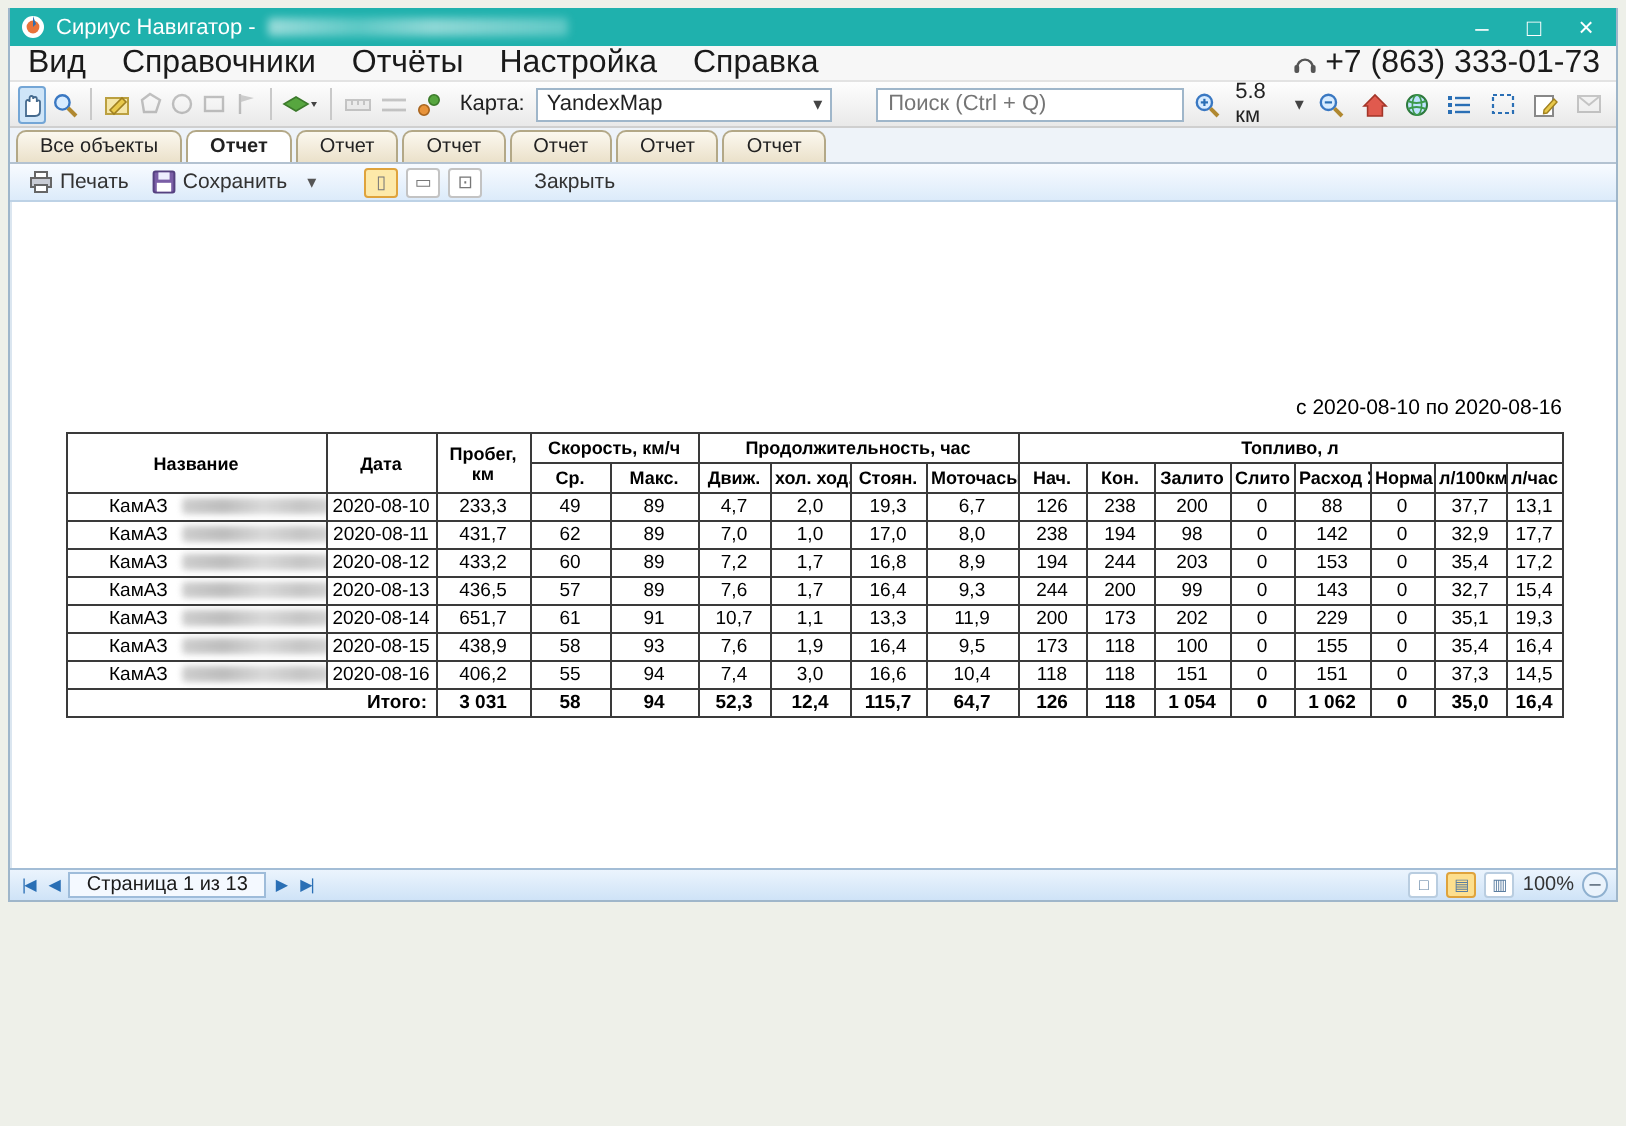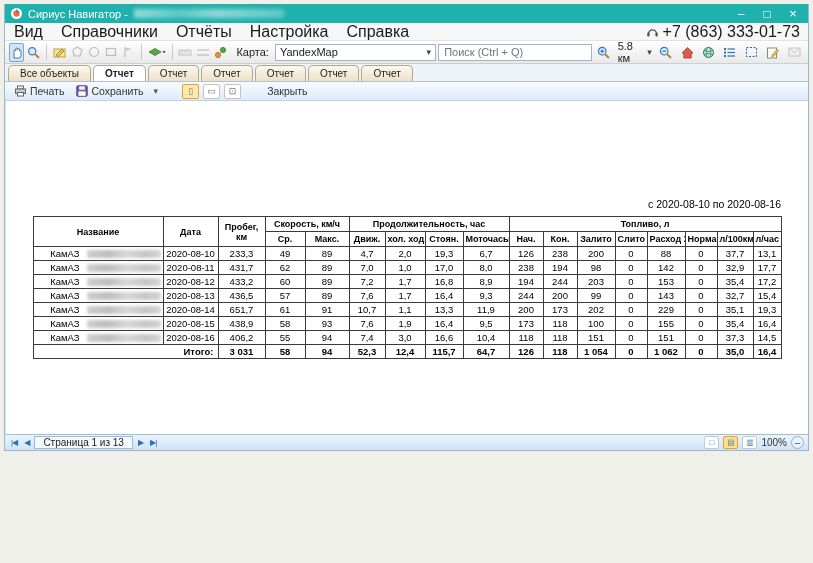--- a/index.html
+++ b/index.html
@@ -51,21 +51,21 @@
   .tbtn.disabled { opacity:.38; filter:grayscale(.7); }
   .tsep { width:1px; height:16px; background:#c9c9c9; margin:0 3px; }
   .map-label { margin:0 4px 0 6px; }
   .map-select {
     width:228px; height:17px; background:#fff; border:1px solid #9fb6ca;
     display:flex; align-items:center; padding:0 4px; font-size:11px;gap:40px;
   }
   .map-select .arrow { margin-left:auto; font-size:9px; color:#444; }
   .search-input {
     width:200px; height:17px; border:1px solid #9fb6ca; font-size:11px; padding:0 5px;
-    font-family:"Liberation Sans", sans-serif; color:#333; margin-left:0; background:#fff;
+    font-family:"Liberation Sans", sans-serif; color:#333; margin-left:20px; background:#fff;
   }
   .tb-right { margin-left:auto; display:flex; align-items:center; gap:2px; }
   .scale-ctl { display:flex; align-items:center; gap:2px; font-size:11px; padding:0 2px; }
   .scale-ctl .arrow { font-size:9px; color:#444; }
   
   .tabbar {
     height:18px; flex:0 0 18px; background:#eef3f9; border-bottom:1px solid #b3c2d1;
     display:flex; align-items:flex-end; padding:2px 3px 0;
   }
   .tab {
@@ -96,21 +96,21 @@
   .report-period { position:absolute; right:0; top:1px; font-size:10.5px; color:#000; }
   table.rtable {
     width:748px; margin:4px auto 0; border-collapse:collapse; table-layout:fixed;
     font-size:9.5px; color:#000;
   }
   .rtable th, .rtable td {
     border:1px solid #3a3a3a; padding:0 2px; height:14px; text-align:center;
     overflow:hidden; white-space:nowrap;
   }
   .rtable th { font-size:9px; font-weight:bold; height:15px; }
-  .rtable td.c-name { text-align:right; padding-left:3px; }
+  .rtable td.c-name { text-align:left; padding-left:21px; }
   .redacted {
     display:inline-block; width:74px; height:8px; margin-left:7px; border-radius:2px;
     background:linear-gradient(90deg,#c6c6c6,#b2b2b2 28%,#d2d2d2 55%,#bcbcbc 80%,#cccccc);
     filter:blur(1.6px); vertical-align:middle; opacity:.85;
   }
   tr.total-row td { font-weight:bold; }
   td.total-label { text-align:right !important; padding-right:4px; }
   
   .statusbar {
     height:16px; flex:0 0 16px; background:linear-gradient(#ebf4fd,#cfe3f7);

